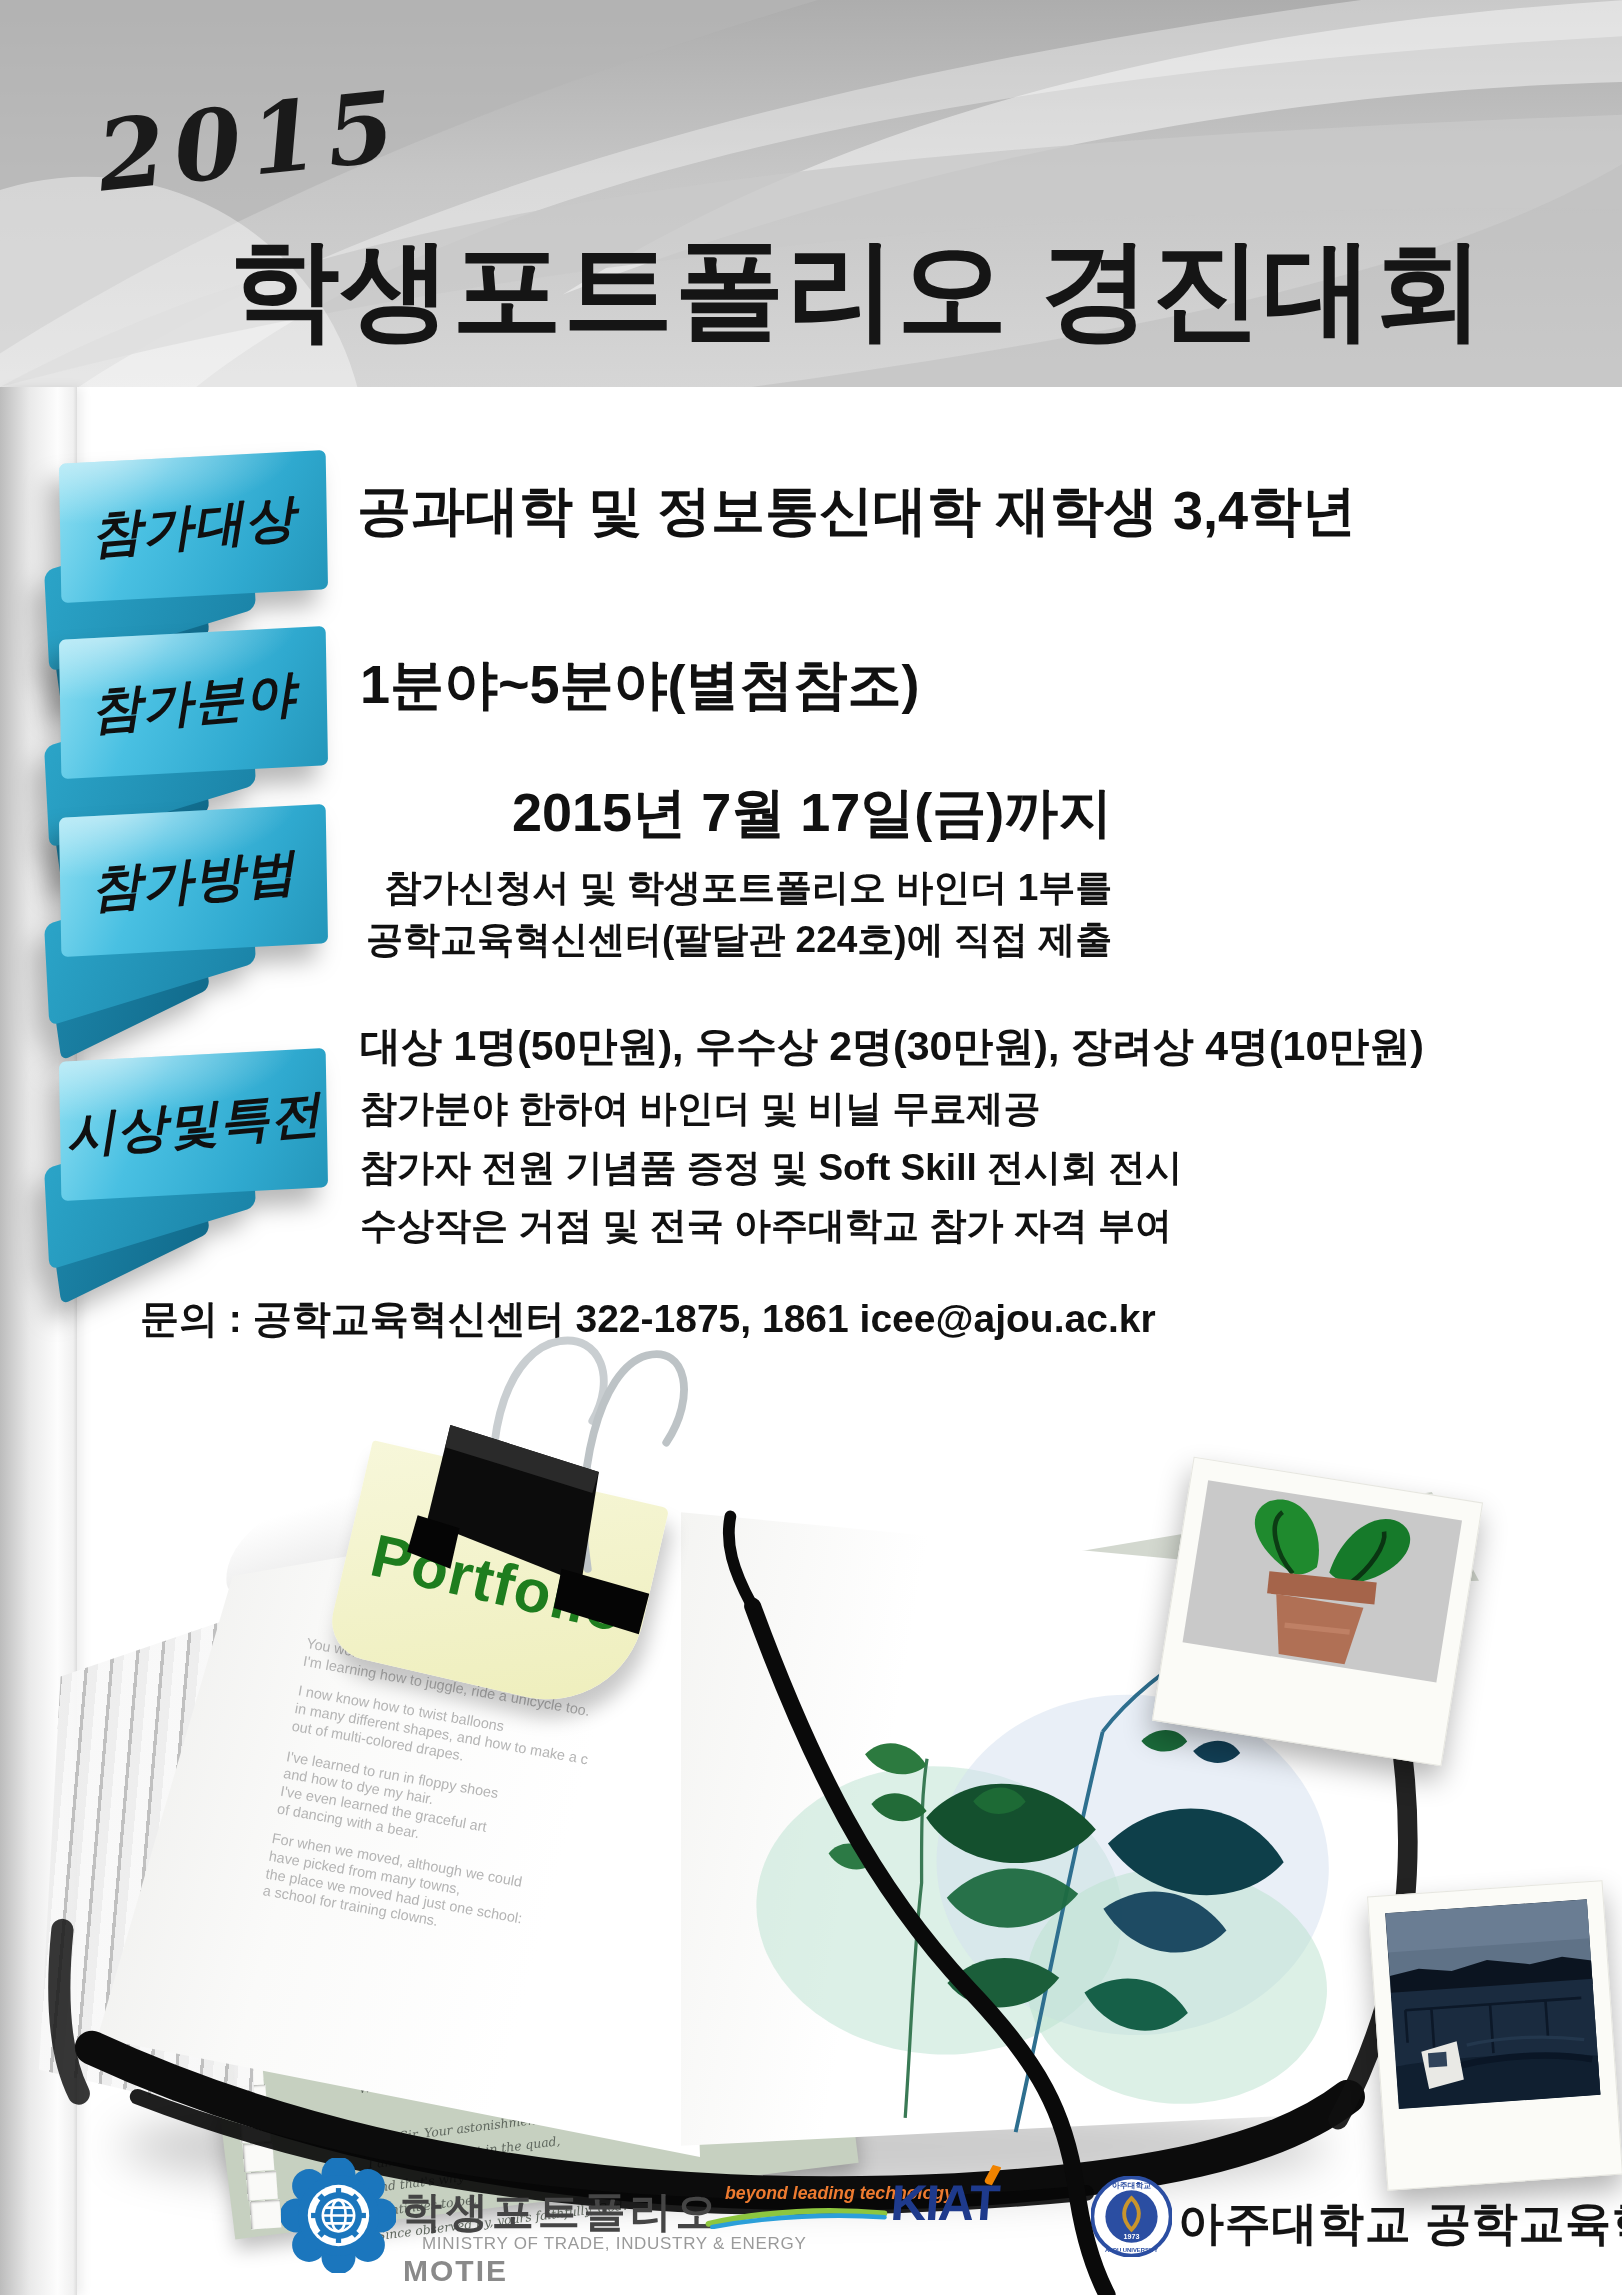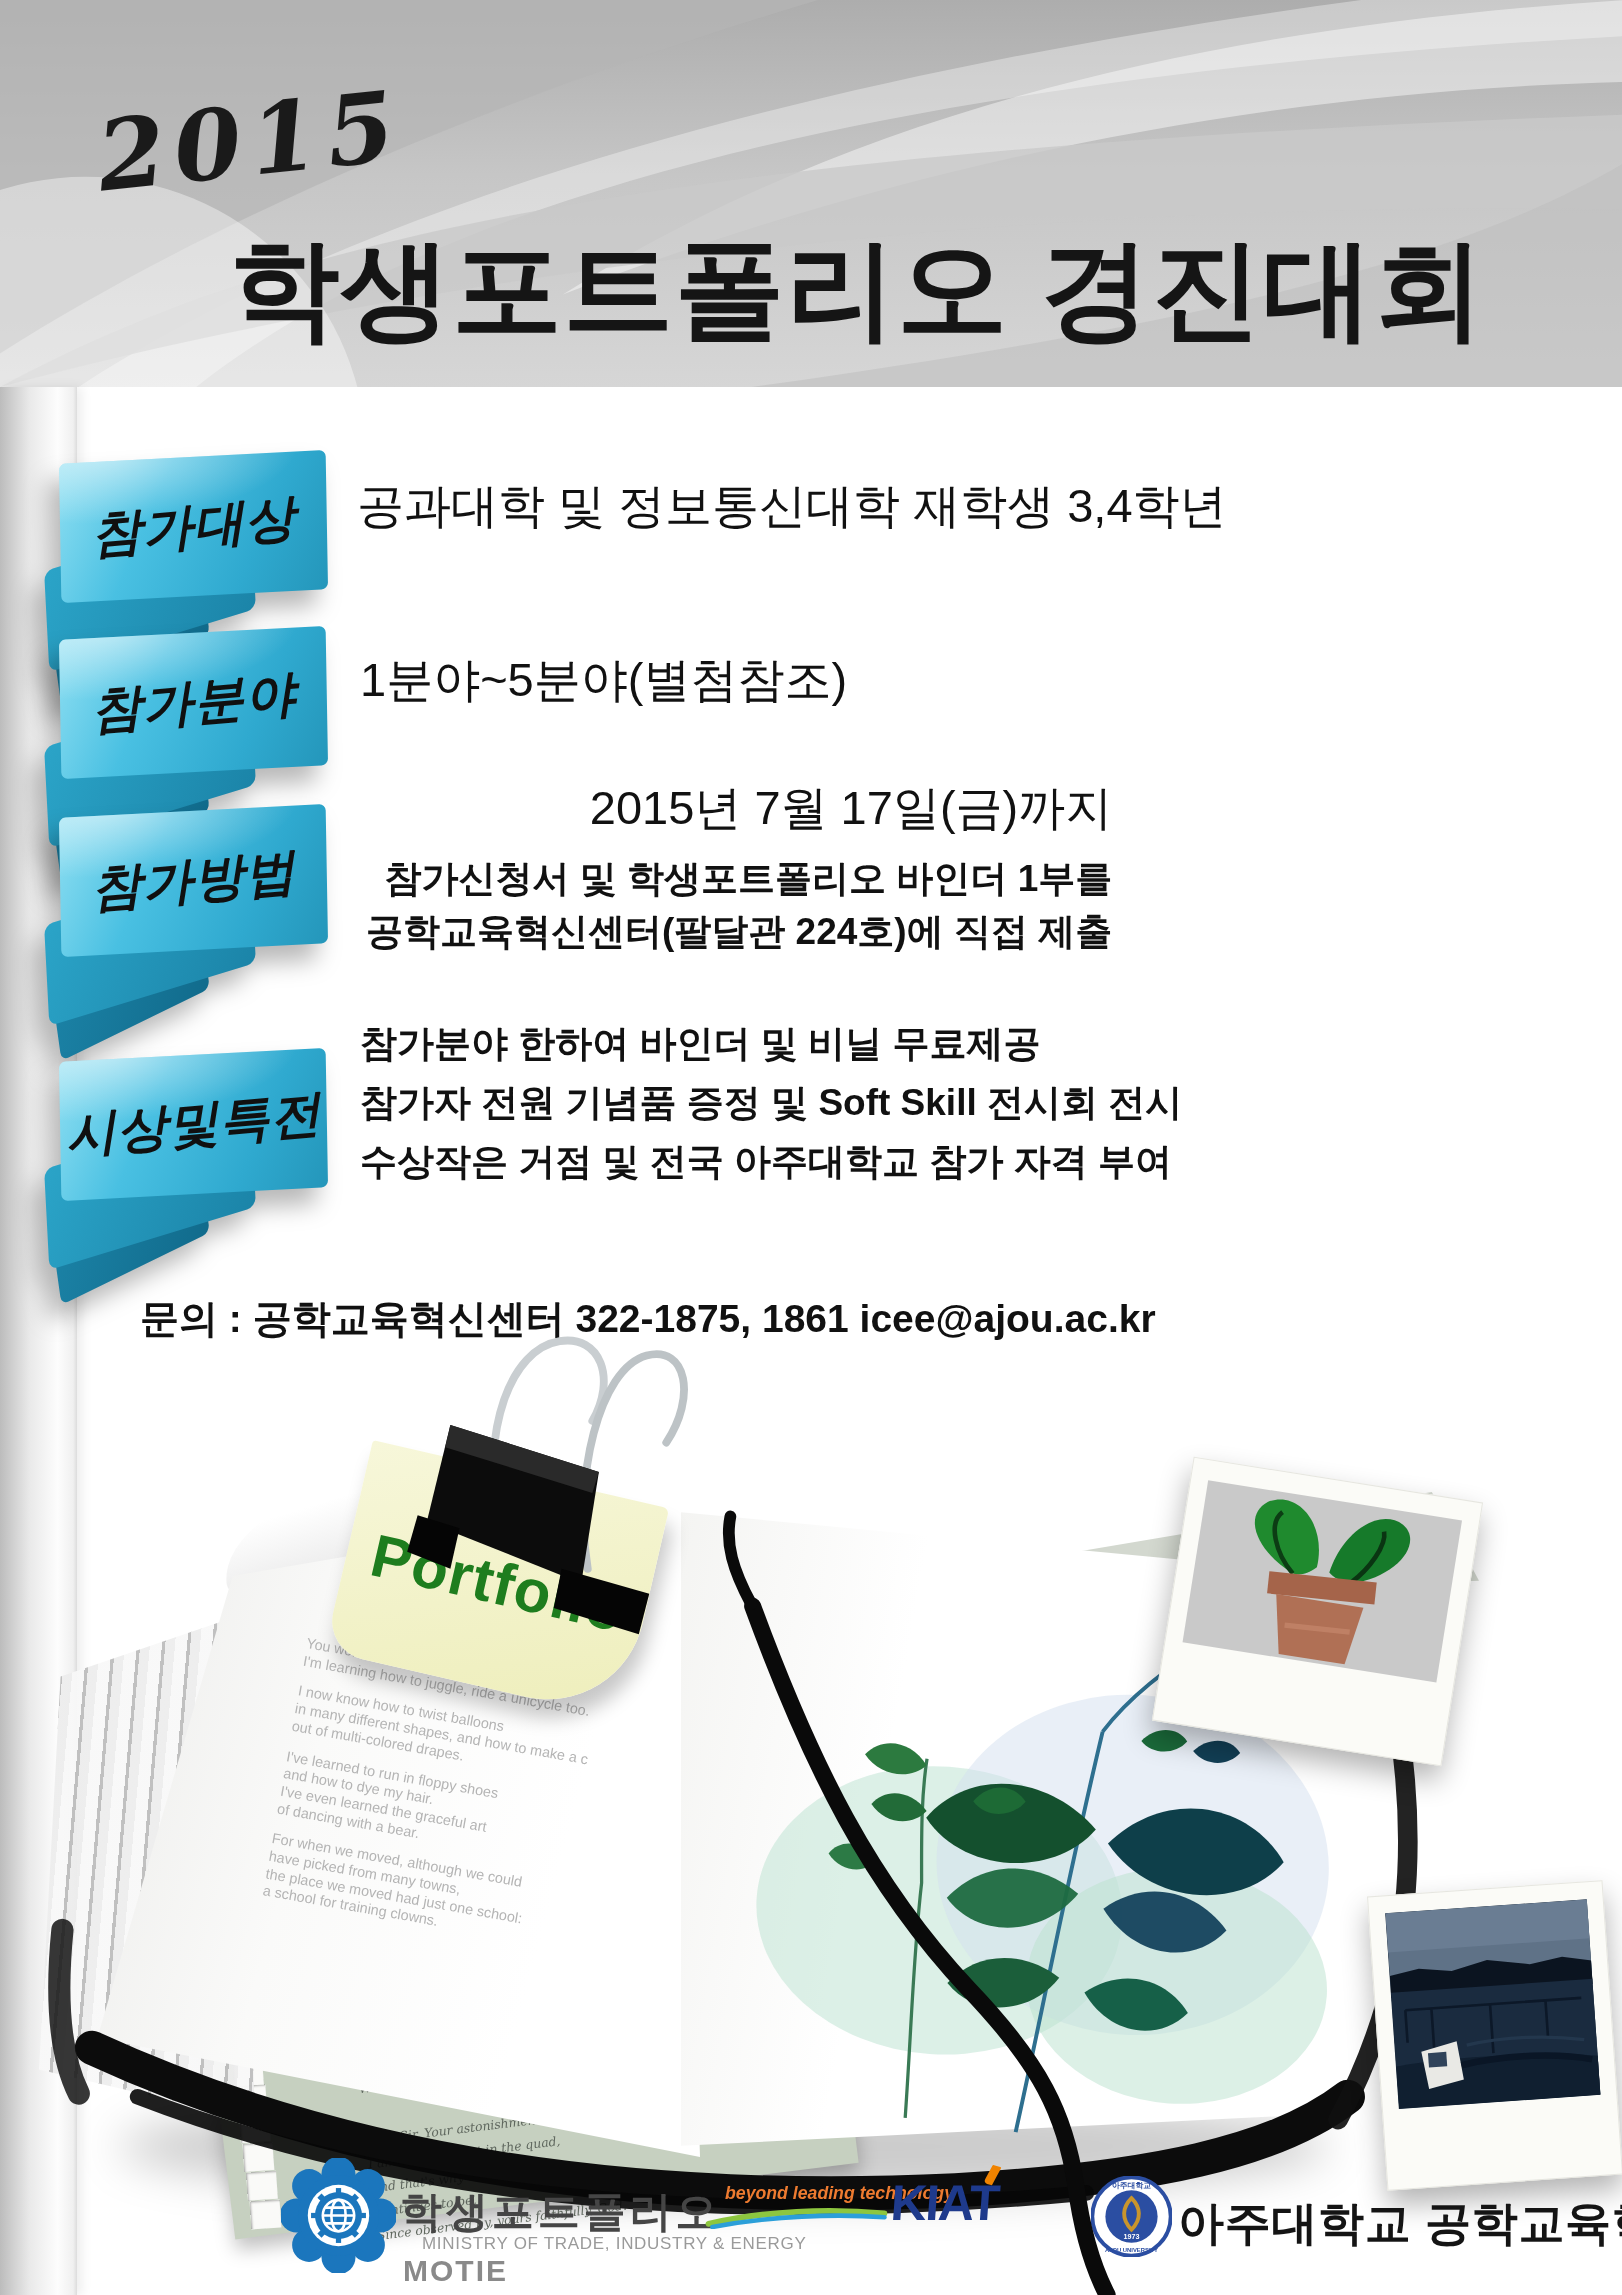--- a/index.html
+++ b/index.html
@@ -33,21 +33,21 @@
               transform:rotate(-3deg) skewX(-2deg);}
   .note .face::after{content:"";position:absolute;inset:0;border-radius:6.5px;
               background:radial-gradient(130% 90% at 18% -5%,rgba(255,255,255,.55),rgba(255,255,255,0) 55%);}
   .note .note-label{position:absolute;left:0;top:0;width:100%;height:100%;display:flex;align-items:center;
               justify-content:center;font-size:50px;font-weight:800;font-style:italic;color:#101010;
               transform:rotate(-5deg);letter-spacing:1.3px;white-space:nowrap;}
   .n1{top:457px;} .n2{top:633px;} .n3{top:811px;} .n4{top:1055px;}
 
   
   .sec{position:absolute;white-space:nowrap;}
-  .line-em{font-size:47px;font-weight:400;line-height:1.2;}
+  .line-em{font-size:54px;font-weight:700;line-height:1.2;}
   .line-em2{font-size:41px;font-weight:800;line-height:1.2;}
   .line-sub{font-size:37px;font-weight:700;line-height:1.2;}
   .c1{left:357px;top:478px;}
   .c2{left:360px;top:652px;}
   .c3{left:366px;top:780px;text-align:right;} .c3 .line-em{margin-bottom:21px;} .c3 .line-sub{margin-bottom:7.9px;}
   .c4{left:360px;top:1022px;} .c4 .line-em2{margin-bottom:15.7px;} .c4 .line-sub{margin-bottom:14.4px;}
   .contact{left:140px;top:1292px;font-size:39px;font-weight:800;}
 
   
   .book-shadow{position:absolute;left:118px;top:2094px;width:1211px;height:105px;border-radius:50%;
@@ -162,20 +162,21 @@
   </div>
   <div class="sec c2">
     <div class="line-em">1분야~5분야(별첨참조)</div>
   </div>
   <div class="sec c3">
     <div class="line-em">2015년 7월 17일(금)까지</div>
     <div class="line-sub">참가신청서 및 학생포트폴리오 바인더 1부를</div>
     <div class="line-sub">공학교육혁신센터(팔달관 224호)에 직접 제출</div>
   </div>
   <div class="sec c4">
+    <div class="line-em2">대상 1명(50만원), 우수상 2명(30만원), 장려상 4명(10만원)</div>
     <div class="line-sub">참가분야 한하여 바인더 및 비닐 무료제공</div>
     <div class="line-sub">참가자 전원 기념품 증정 및 Soft Skill 전시회 전시</div>
     <div class="line-sub">수상작은 거점 및 전국 아주대학교 참가 자격 부여</div>
   </div>
   <div class="sec contact">문의 : 공학교육혁신센터 322-1875, 1861 icee@ajou.ac.kr</div>
 
   <div class="book-shadow"></div>
 
   <div class="green-note">
     <div class="tear" style="top:7.9px"></div>

